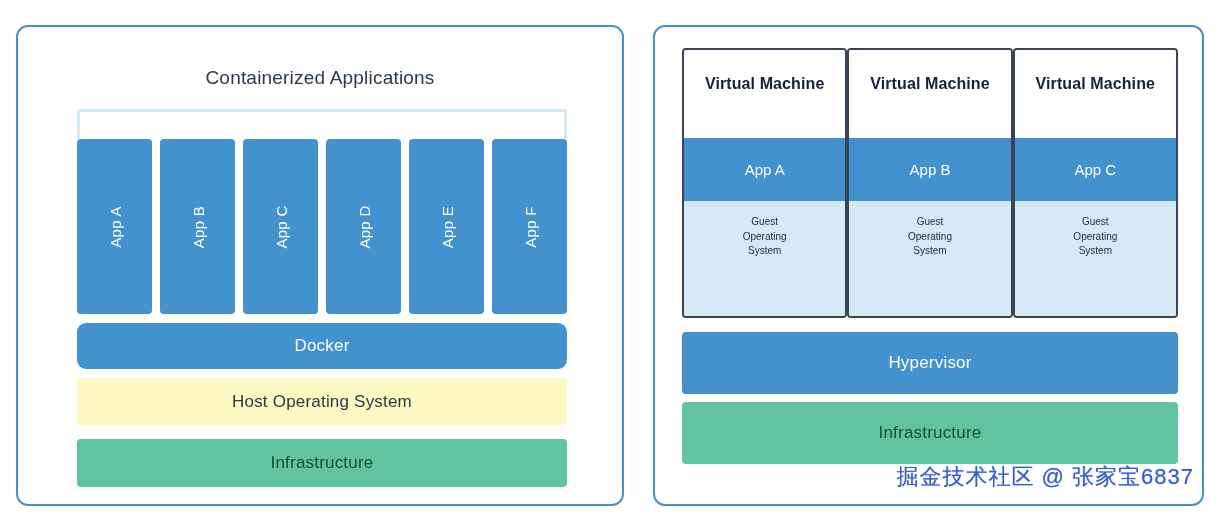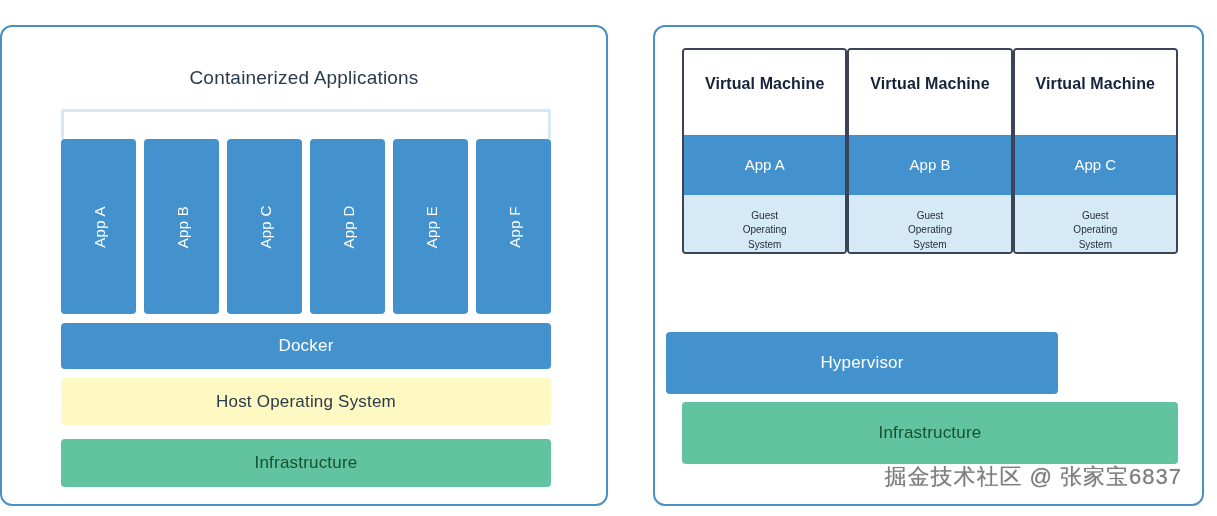--- a/index.html
+++ b/index.html
@@ -22,21 +22,21 @@
 
   
   .panel {
     position: absolute;
     background: #ffffff;
     border: 2px solid #4a90c4;
     border-radius: 12px;
     box-sizing: border-box;
   }
   #panel-docker {
-    left: 0;
+    left: 16px;
     top: 25px;
     width: 608px;
     height: 481px;
   }
   #panel-vm {
     left: 653px;
     top: 25px;
     width: 551px;
     height: 481px;
   }
@@ -102,31 +102,31 @@
     justify-content: center;
     border-radius: 4px;
     font-size: 17px;
     letter-spacing: 0.2px;
     box-sizing: border-box;
   }
   .layer-blue  { background: #4391cd; color: #ffffff; }
   .layer-light { background: #fef9c3; color: #2b3a4a; }
   .layer-green { background: #61c3a0; color: #14532d; }
 
-  #bar-docker   { left: 59px; top: 296px; width: 490px; height: 46px; }
+  #bar-docker   { left: 59px; top: 296px; width: 490px; height: 46px; border-radius: 9px; }
   #bar-host-os  { left: 59px; top: 351px; width: 490px; height: 47px; }
   #bar-infra-l  { left: 59px; top: 412px; width: 490px; height: 48px; }
 
   
   #vm-row {
     position: absolute;
     left: 27px;
     top: 21px;
     width: 496px;
-    height: 206px;
+    height: 270px;
     display: flex;
     gap: 0;
   }
   .vm-box {
     flex: 1 1 0;
     border: 2px solid #3a4358;
     border-radius: 4px;
     background: #ffffff;
     display: flex;
     flex-direction: column;
@@ -162,30 +162,30 @@
     justify-content: center;
     padding-top: 14px;
     box-sizing: border-box;
     background: #d6e9f7;
     color: #1f2937;
     font-size: 10px;
     line-height: 1.45;
     text-align: center;
   }
 
-  #bar-hypervisor { left: 11px; top: 305px; width: 392px; height: 62px; }
+  #bar-hypervisor { left: 27px; top: 305px; width: 496px; height: 62px; }
   #bar-infra-r    { left: 27px; top: 375px; width: 496px; height: 62px; }
 
   
   #watermark {
     position: absolute;
-    right: 20px;
+    right: 8px;
     bottom: 12px;
     font-size: 22px;
-    color: #737373;
+    color: #1d4ed8;
     opacity: 0.92;
     white-space: nowrap;
     text-shadow: 0 0 1px rgba(80,80,80,0.55);
     letter-spacing: 1px;
     pointer-events: none;
   }
 </style>
 </head>
 <body>
 

